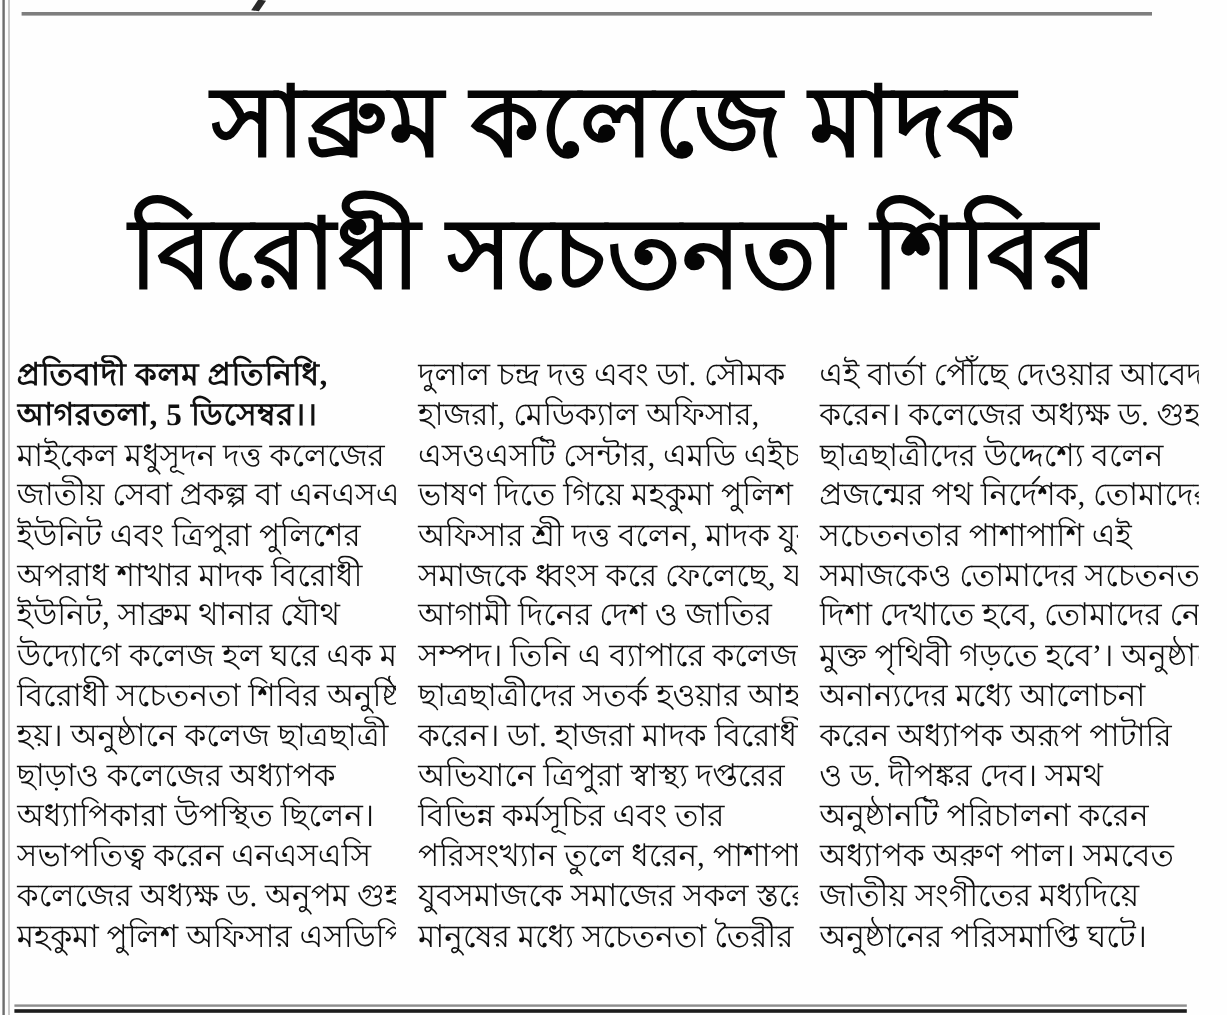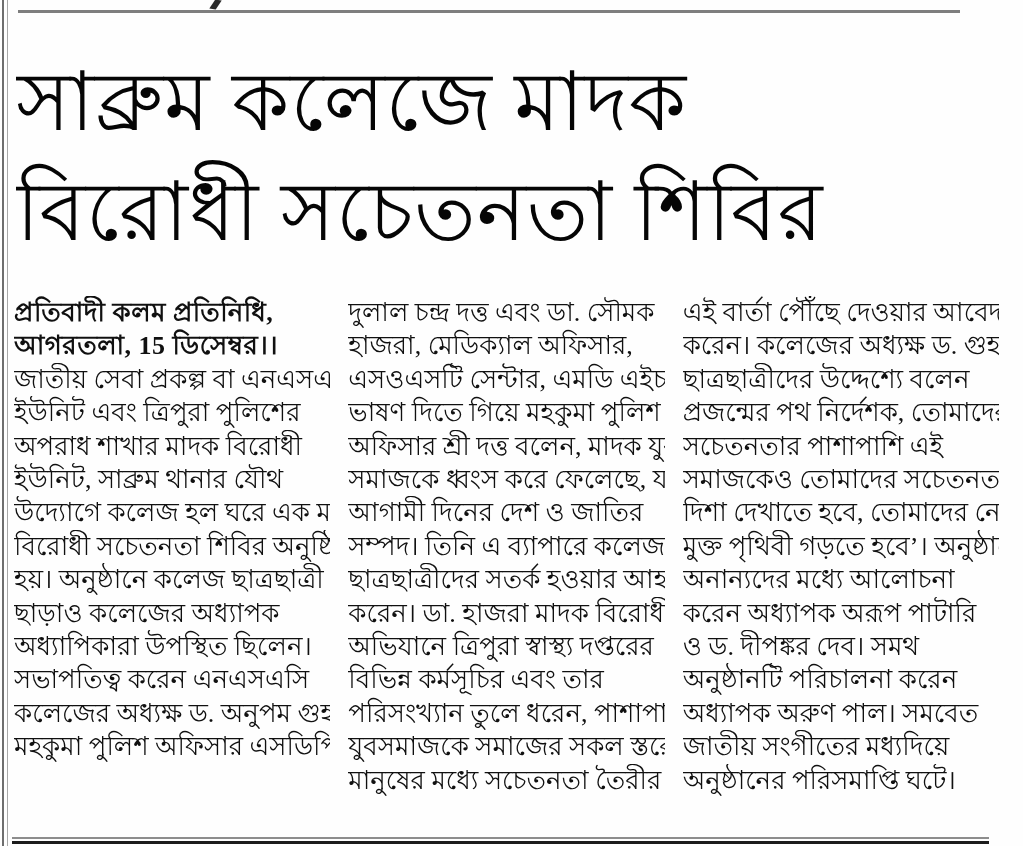--- a/index.html
+++ b/index.html
@@ -40,22 +40,22 @@
   .top-rule {
     position: absolute;
     left: 18px;
     top: 10px;
     width: 942px;
     height: 3px;
     background: #7e7e7e;
   }
   .headline {
     margin: 48px 16px 0 16px;
-    text-align: left;
-    font-weight: 400;
+    text-align: center;
+    font-weight: 700;
     color: #050505;
   }
   .headline-line {
     display: block;
     font-size: 82px;
     line-height: 110px;
     letter-spacing: 1px;
     white-space: nowrap;
     overflow: hidden;
   }
@@ -110,23 +110,24 @@
   <h1 class="headline">
     <span class="headline-line">সাব্রুম কলেজে মাদক</span>
     <span class="headline-line">বিরোধী সচেতনতা শিবির</span>
   </h1>
 
   <div class="columns">
 
     <div class="col">
       <div class="byline">
         <div class="line">প্রতিবাদী কলম প্রতিনিধি,</div>
-        <div class="line">আগরতলা, 15 ডিসেম্বর।।</div>
+        <div class="line">আগরতলা, 5 ডিসেম্বর।।</div>
       </div>
       <div class="col-lines">
+          <div class="line">মাইকেল মধুসূদন দত্ত কলেজের</div>
           <div class="line">জাতীয় সেবা প্রকল্প বা এনএসএস</div>
           <div class="line">ইউনিট এবং ত্রিপুরা পুলিশের</div>
           <div class="line">অপরাধ শাখার মাদক বিরোধী</div>
           <div class="line">ইউনিট, সাব্রুম থানার যৌথ</div>
           <div class="line">উদ্যোগে কলেজ হল ঘরে এক মাদক</div>
           <div class="line">বিরোধী সচেতনতা শিবির অনুষ্ঠিত</div>
           <div class="line">হয়। অনুষ্ঠানে কলেজ ছাত্রছাত্রী</div>
           <div class="line">ছাড়াও কলেজের অধ্যাপক</div>
           <div class="line">অধ্যাপিকারা উপস্থিত ছিলেন।</div>
           <div class="line">সভাপতিত্ব করেন এনএসএসি</div>

